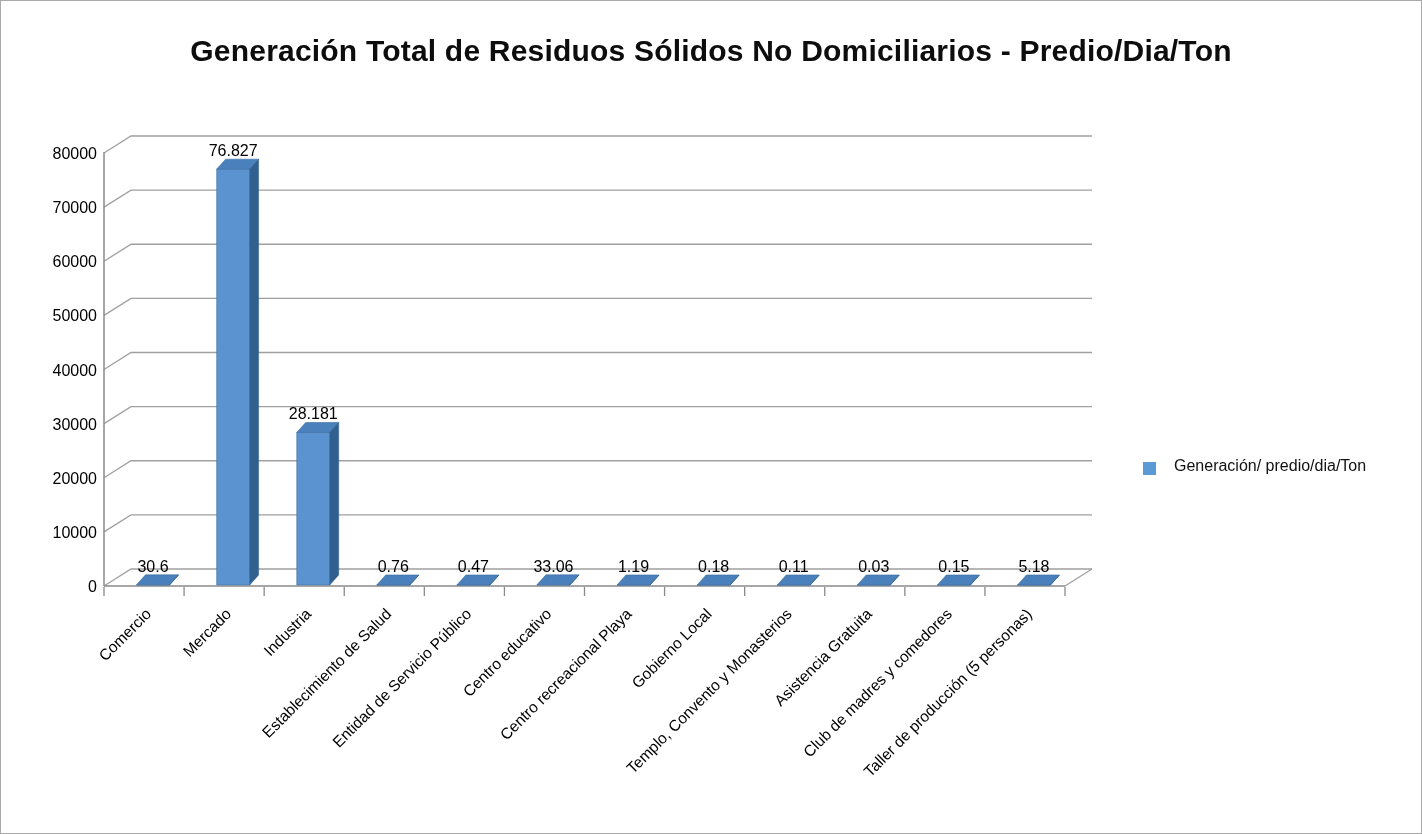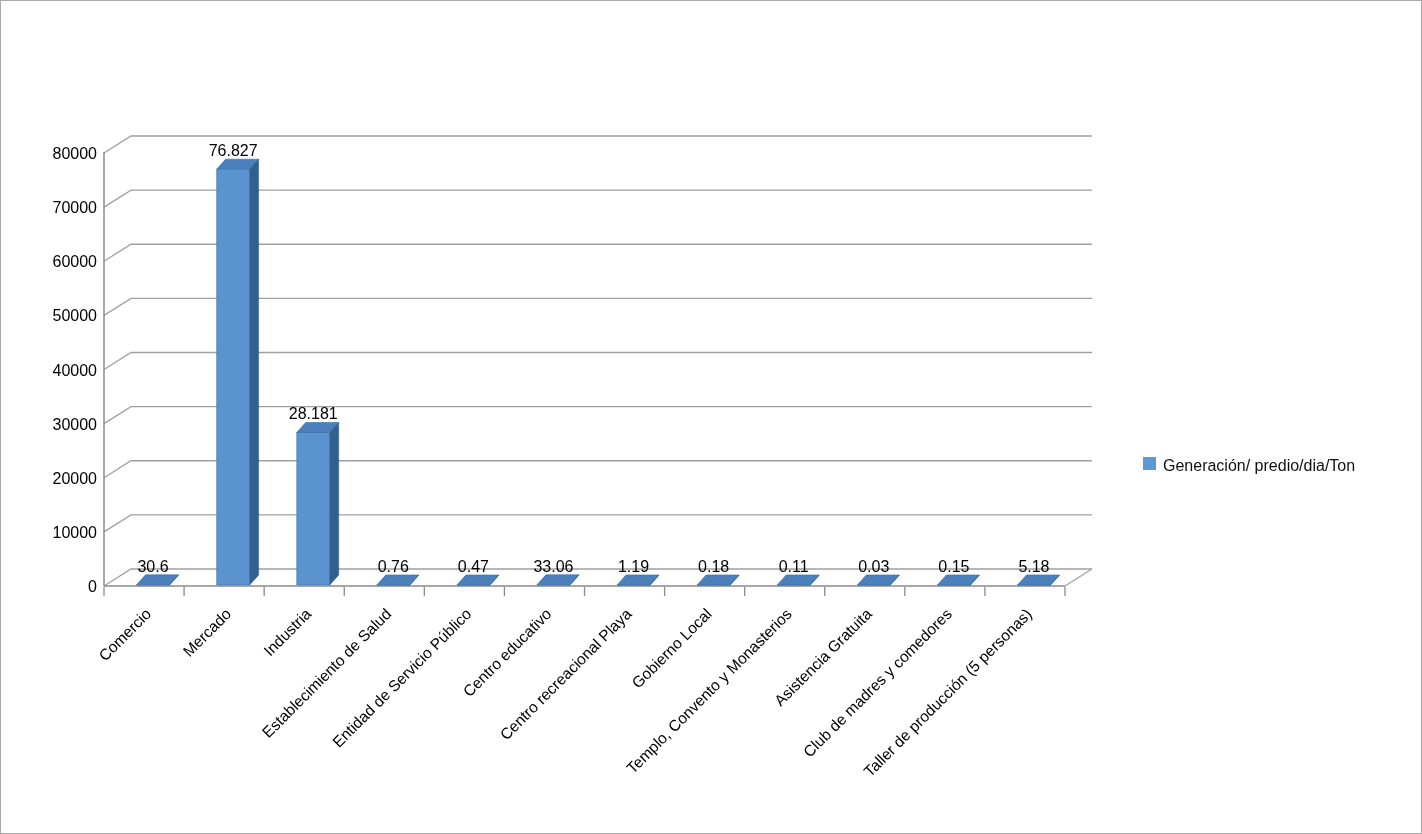--- a/index.html
+++ b/index.html
@@ -22,38 +22,39 @@
     letter-spacing: 0.2px;
     color: #0d0d0d;
     white-space: nowrap;
   }
   .plot-svg { position: absolute; left: 0; top: 0; }
   .legend {
     position: absolute;
     left: 1142px;
     top: 456px;
     display: flex;
-    align-items: flex-start;
-    gap: 7px;
+    align-items: flex-end;
+    gap: 18px;
     font-size: 16px;
     color: #111111;
     white-space: nowrap;
   }
   .legend-marker {
     display: inline-block;
     width: 13px; height: 13px;
     background: #5b9bd5;
     flex: 0 0 auto;
   }
 </style>
 </head>
 <body>
 
 <div class="frame">
 
+  <div class="chart-title">Generación Total de Residuos Sólidos No Domiciliarios - Predio/Dia/Ton</div>
 
   <svg class="plot-svg" id="plot" width="1422" height="834">
       <path d="M 103 585 L 130 568 L 1091 568" fill="none" stroke="#a0a0a0" stroke-width="1.3"></path>
       <path d="M 103 530.875 L 130 513.875 L 1091 513.875" fill="none" stroke="#a0a0a0" stroke-width="1.3"></path>
       <path d="M 103 476.75 L 130 459.75 L 1091 459.75" fill="none" stroke="#a0a0a0" stroke-width="1.3"></path>
       <path d="M 103 422.625 L 130 405.625 L 1091 405.625" fill="none" stroke="#a0a0a0" stroke-width="1.3"></path>
       <path d="M 103 368.5 L 130 351.5 L 1091 351.5" fill="none" stroke="#a0a0a0" stroke-width="1.3"></path>
       <path d="M 103 314.375 L 130 297.375 L 1091 297.375" fill="none" stroke="#a0a0a0" stroke-width="1.3"></path>
       <path d="M 103 260.25 L 130 243.25 L 1091 243.25" fill="none" stroke="#a0a0a0" stroke-width="1.3"></path>
       <path d="M 103 206.125 L 130 189.125 L 1091 189.125" fill="none" stroke="#a0a0a0" stroke-width="1.3"></path>

